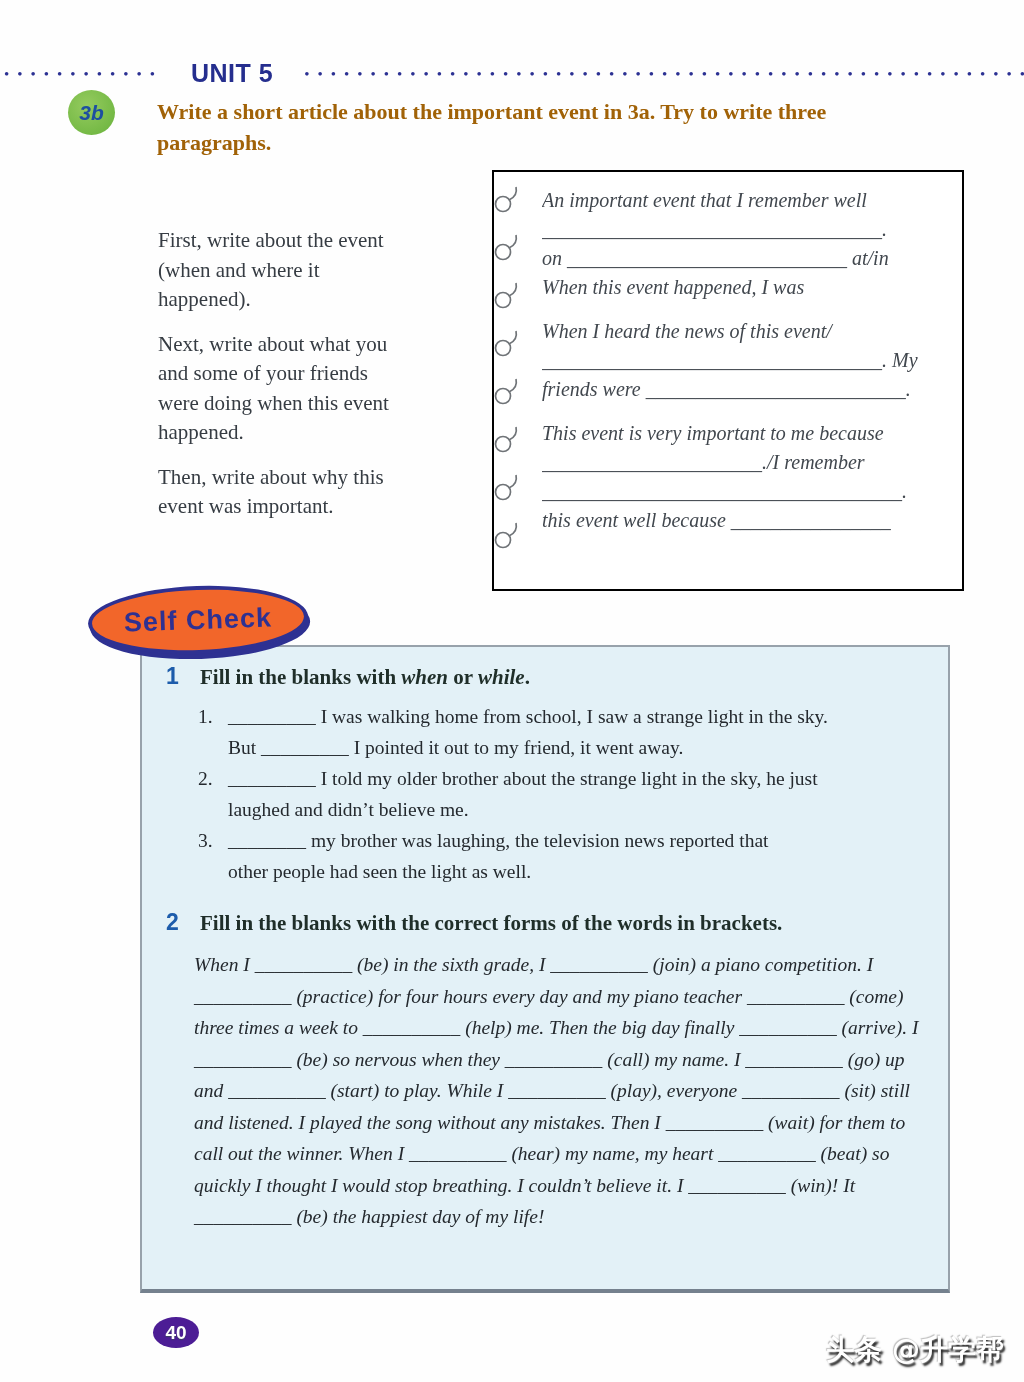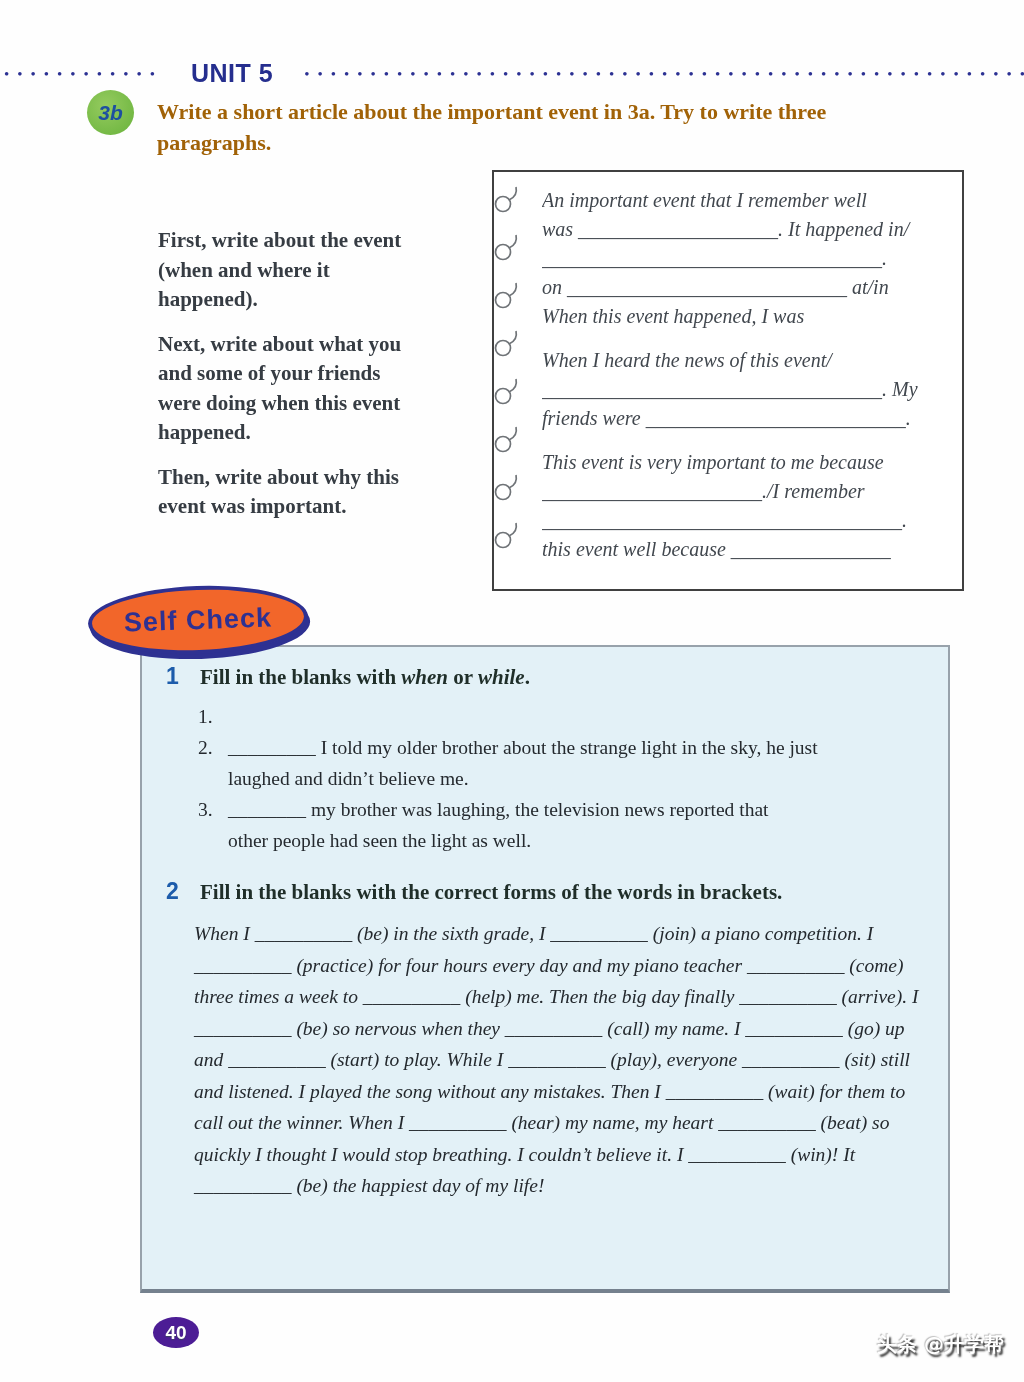--- a/index.html
+++ b/index.html
@@ -10,36 +10,36 @@
 
   
   .unit-header { position:absolute; top:44px; left:0; right:0; display:flex; align-items:center; gap:16px; padding-left:4px; }
   .dotline { overflow:hidden; white-space:nowrap; color:#2c3193; font-size:15px; letter-spacing:8px; line-height:18px; }
   .dotline.left { width:156px; flex:none; }
   .dotline.right { flex:1; }
   .unit-title { margin:15px; font-family:"Liberation Sans", sans-serif; font-weight:bold; font-size:25px; color:#252e8e; letter-spacing:0.5px; }
 
   
   .badge-3b {
-    position:absolute; left:87px; top:90px; width:47px; height:45px; border-radius:50%;
+    position:absolute; left:68px; top:90px; width:47px; height:45px; border-radius:50%;
     background:radial-gradient(circle at 40% 35%, #95cb5f, #68b23b);
     display:flex; align-items:center; justify-content:center;
     font-family:"Liberation Sans", sans-serif; font-style:italic; font-weight:800; font-size:21px; color:#1d4fa1;
   }
   .instruction {
     position:absolute; left:157px; top:96px; width:825px; margin:0;
     font-weight:bold; font-size:22px; line-height:31px; color:#a16207; white-space:pre-line;
   }
-  .steps { position:absolute; left:158px; top:226px; width:315px; font-size:21px; line-height:29.5px; color:#363c43;font-weight:bold; }
+  .steps { position:absolute; left:158px; top:226px; width:315px; font-size:21px; line-height:29.5px; color:#363c43; }
   .steps p { margin:0 0 15px; white-space:pre-line; }
 
   
   .notebook {
     position:absolute; left:492px; top:170px; width:472px; height:421px; box-sizing:border-box;
-    background:#ffffff; border:2px solid #404040; padding:14px 10px 0 48px;
+    background:#ffffff; border:2px solid #000000; padding:14px 10px 0 48px;
   }
   .binding { position:absolute; left:-4px; top:0; width:34px; height:421px; }
   .nb-line { font-style:italic; font-size:20px; line-height:29px; color:#41474e; white-space:nowrap; overflow:hidden; }
   .nb-line.gap { margin-top:15px; }
 
   
   .selfcheck-badge {
     position:absolute; left:88px; top:586px; width:212px; height:60px; z-index:3;
     background:#f2662a; border:4px solid #2e3192; border-radius:50%;
     box-shadow:2px 5px 0 #2e3192; transform:rotate(-2deg);
@@ -67,21 +67,21 @@
 
   
   .page-badge {
     position:absolute; left:153px; top:1317px; width:46px; height:31px; border-radius:50%;
     background:#4c1d95; display:flex; align-items:center; justify-content:center;
     font-family:"Liberation Sans", sans-serif; font-weight:bold; font-size:19px; color:#ffffff;
     text-shadow:0 1px 1px rgba(40,110,40,0.5);
   }
   .watermark {
     position:absolute; right:20px; top:1331px;
-    font-family:"DejaVu Sans", sans-serif; font-weight:bold; font-size:20px; color:#ffffff;
+    font-family:"DejaVu Sans", sans-serif; font-weight:bold; font-size:28px; color:#ffffff;
     text-shadow:2px 3px 2px rgba(35,35,35,0.95), -1px -1px 1px rgba(140,140,140,0.55);
   }
 </style>
 </head>
 <body>
 
 <div class="page">
 
   <header class="unit-header">
     <span class="dotline left">••••••••••••••••••••••••••••••••••••••••••••••••••••••••••••••••••••••••••••••••••••••••••</span>
@@ -122,21 +122,20 @@
         <circle cx="13" cy="272" r="7.5" fill="#fff"></circle>
           <path d="M19 268 Q28 264 26 255"></path>
         <circle cx="13" cy="320" r="7.5" fill="#fff"></circle>
           <path d="M19 316 Q28 312 26 303"></path>
         <circle cx="13" cy="368" r="7.5" fill="#fff"></circle>
           <path d="M19 364 Q28 360 26 351"></path>
       </g>
     </svg>
     <div class="nb-lines">
         <div class="nb-line">An important event that I remember well</div>
-        <div class="nb-line">was ____________________. It happened in/</div>
         <div class="nb-line">__________________________________.</div>
         <div class="nb-line">on ____________________________ at/in</div>
         <div class="nb-line">When this event happened, I was</div>
         <div class="nb-line gap">When I heard the news of this event/</div>
         <div class="nb-line">__________________________________. My</div>
         <div class="nb-line">friends were __________________________.</div>
         <div class="nb-line gap">This event is very important to me because</div>
         <div class="nb-line">______________________./I remember</div>
         <div class="nb-line">____________________________________.</div>
         <div class="nb-line">this event well because ________________</div>
@@ -150,20 +149,22 @@
   <section class="check-box">
 
     <div class="ex">
       <div class="ex-head">
         <span class="ex-num">1</span>
         <h2 class="ex-title"><span>Fill in the blanks with </span><em>when</em><span> or </span><em>while</em><span>.</span></h2>
       </div>
       <ol class="items">
         <li>
           <span class="inum">1.</span>
+          <span class="itext">_________ I was walking home from school, I saw a strange light in the sky.
+But _________ I pointed it out to my friend, it went away.</span>
         </li>
         <li>
           <span class="inum">2.</span>
           <span class="itext">_________ I told my older brother about the strange light in the sky, he just
 laughed and didn’t believe me.</span>
         </li>
         <li>
           <span class="inum">3.</span>
           <span class="itext">________ my brother was laughing, the television news reported that
 other people had seen the light as well.</span>

